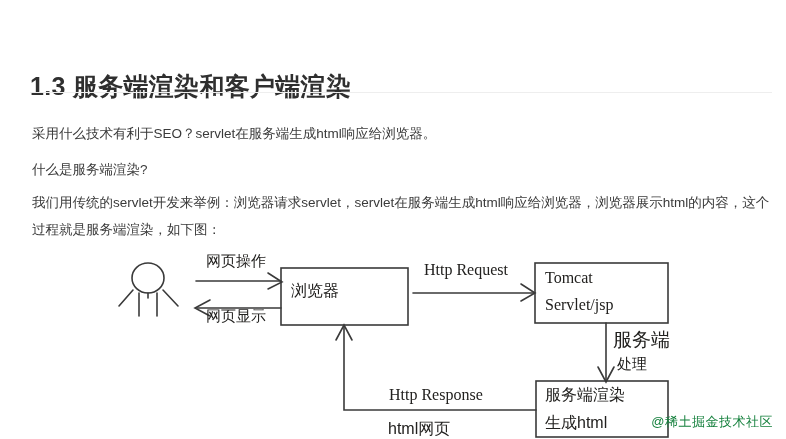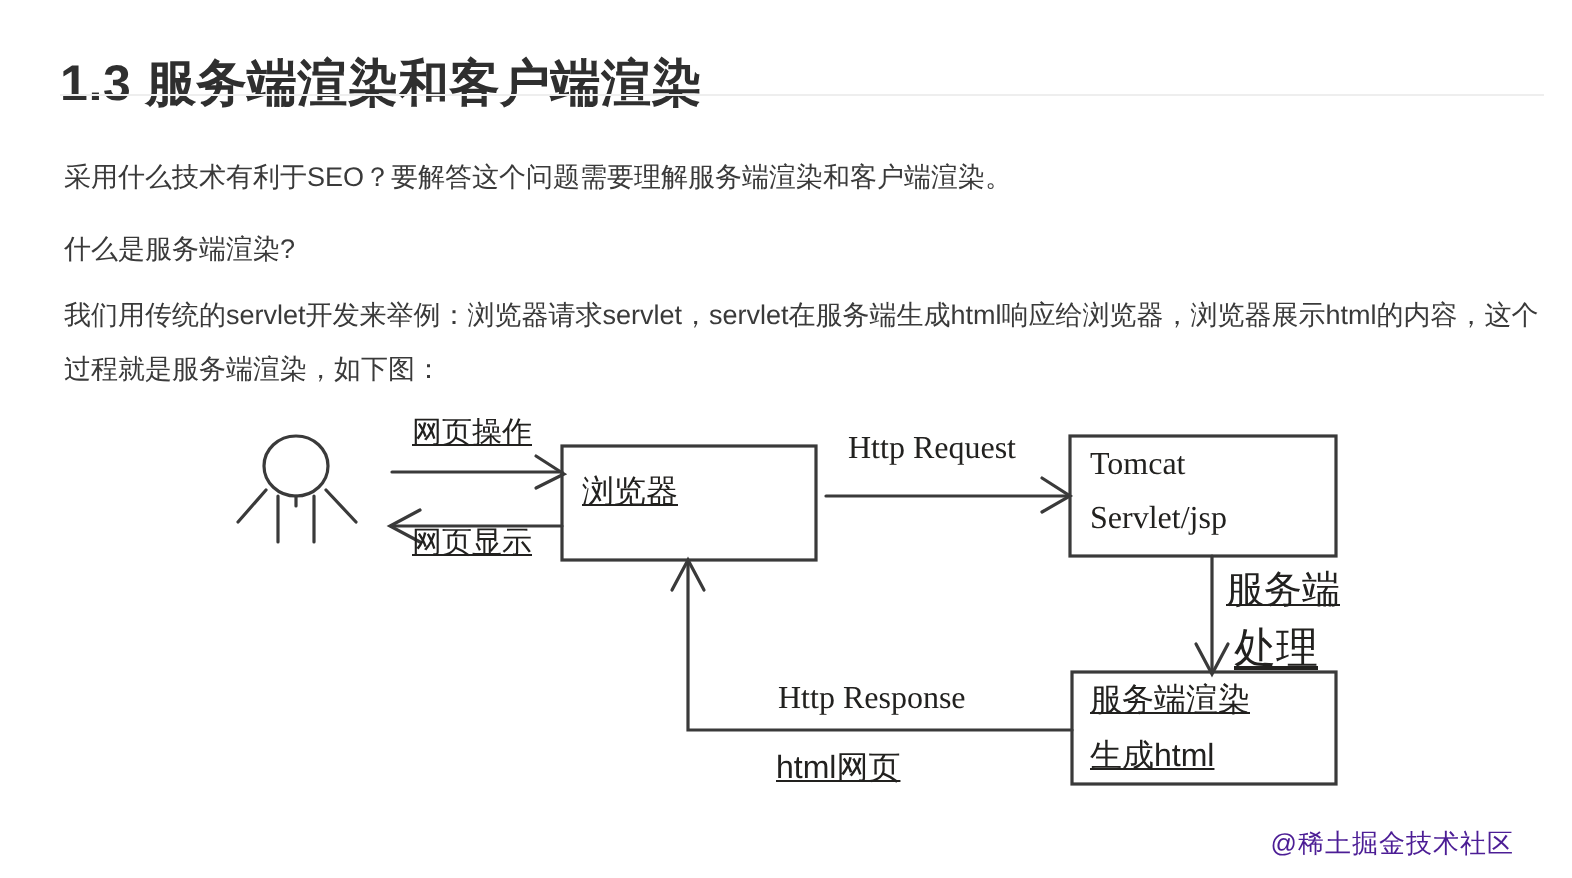--- a/index.html
+++ b/index.html
@@ -13,20 +13,21 @@
     position: relative;
     overflow: hidden;
     font-family: "Liberation Sans", "DejaVu Sans", sans-serif;
     color: #2b2b2b;
     -webkit-font-smoothing: antialiased;
   }
 
   .page {
     position: absolute;
     inset: 0;
+    margin-top: 45px;
   }
 
   
   .doc-title {
     position: absolute;
     left: 30px;
     top: 8px;
     font-size: 25px;
     font-weight: bold;
     letter-spacing: 0.3px;
@@ -73,57 +74,56 @@
   }
 
   .dlabel {
     position: absolute;
     font-family: "Liberation Serif", "DejaVu Serif", serif;
     color: #22211f;
     white-space: nowrap;
   }
   .dlabel.cn {
     font-family: "Liberation Sans", "DejaVu Sans", sans-serif;
-    text-decoration: underline;
   }
 
   
   .lbl-op        { left: 206px; top: 12px;  font-size: 15px; }
   .lbl-show      { left: 206px; top: 67px;  font-size: 15px; }
   .lbl-browser   { left: 291px; top: 41px;  font-size: 16px; }
   .lbl-req       { left: 424px; top: 21px;  font-size: 16px; }
   .lbl-tomcat    { left: 545px; top: 29px;  font-size: 16px; }
   .lbl-servlet   { left: 545px; top: 56px;  font-size: 16px; }
   .lbl-server    { left: 613px; top: 87px;  font-size: 19px; }
-  .lbl-process   { left: 617px; top: 115px; font-size: 21px; text-align: center; }
+  .lbl-process   { left: 617px; top: 115px; font-size: 15px; text-align: center; }
   .lbl-ssr       { left: 545px; top: 145px; font-size: 16px; }
   .lbl-genhtml   { left: 545px; top: 173px; font-size: 16px; }
   .lbl-resp      { left: 389px; top: 146px; font-size: 16px; }
   .lbl-htmlpage  { left: 388px; top: 179px; font-size: 16px; text-align: right; }
 
   
   .watermark {
     position: absolute;
-    right: 29px;
+    right: 13px;
     bottom: 8px;
     font-size: 13px;
-    color: #4c1d95;
+    color: #15803d;
     letter-spacing: 0.5px;
     white-space: nowrap;
   }
 </style>
 </head>
 <body>
 
 <div class="page">
 
   <h1 class="doc-title">1.3 服务端渲染和客户端渲染</h1>
   <div class="title-rule"></div>
 
-  <p class="para p1">采用什么技术有利于SEO？要解答这个问题需要理解服务端渲染和客户端渲染。</p>
+  <p class="para p1">采用什么技术有利于SEO？servlet在服务端生成html响应给浏览器。</p>
 
   <p class="para p2">什么是服务端渲染?</p>
 
   <p class="para p3">我们用传统的servlet开发来举例：浏览器请求servlet，servlet在服务端生成html响应给浏览器，浏览器展示html的内容，这个过程就是服务端渲染，如下图：</p>
 
   <div class="diagram">
 
     <svg width="786" height="230" viewBox="0 0 786 230">
       <g stroke="#3a3a3a" stroke-width="1.6" fill="none" stroke-linecap="round">
 

